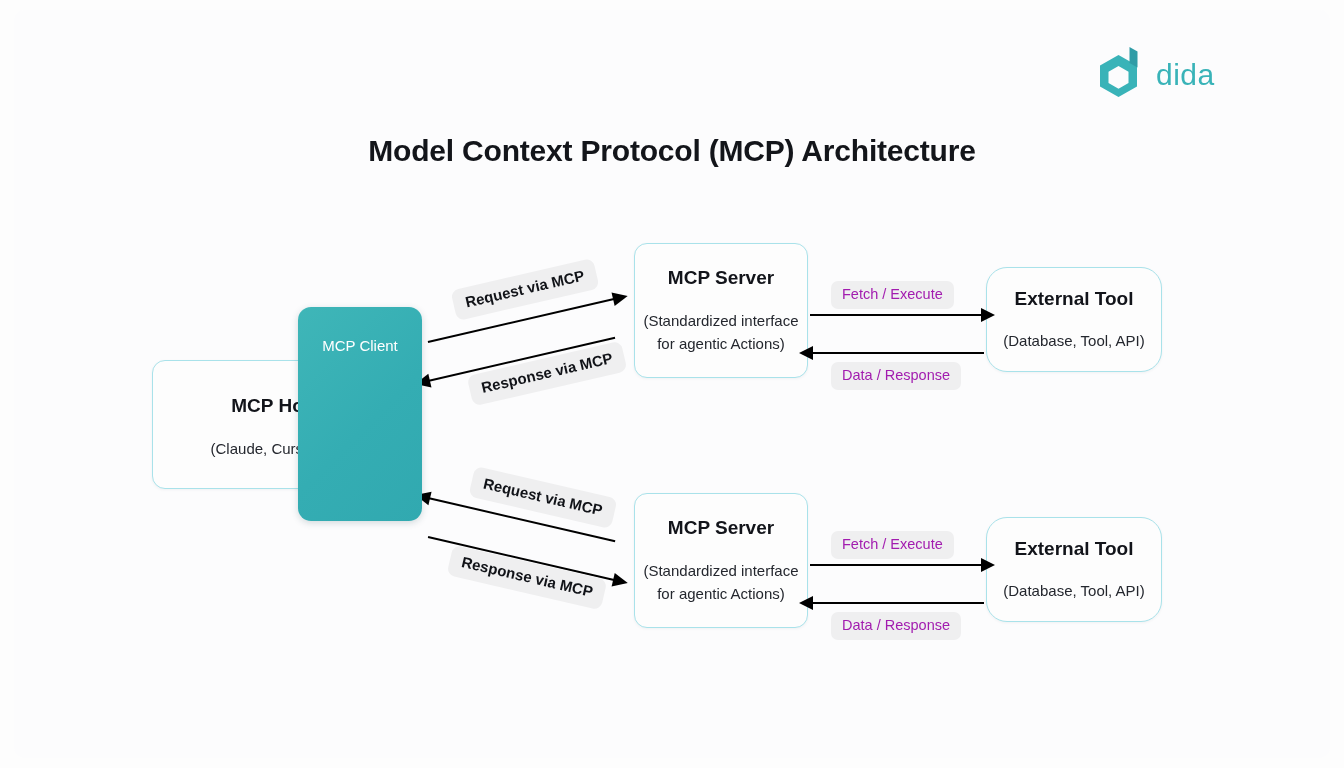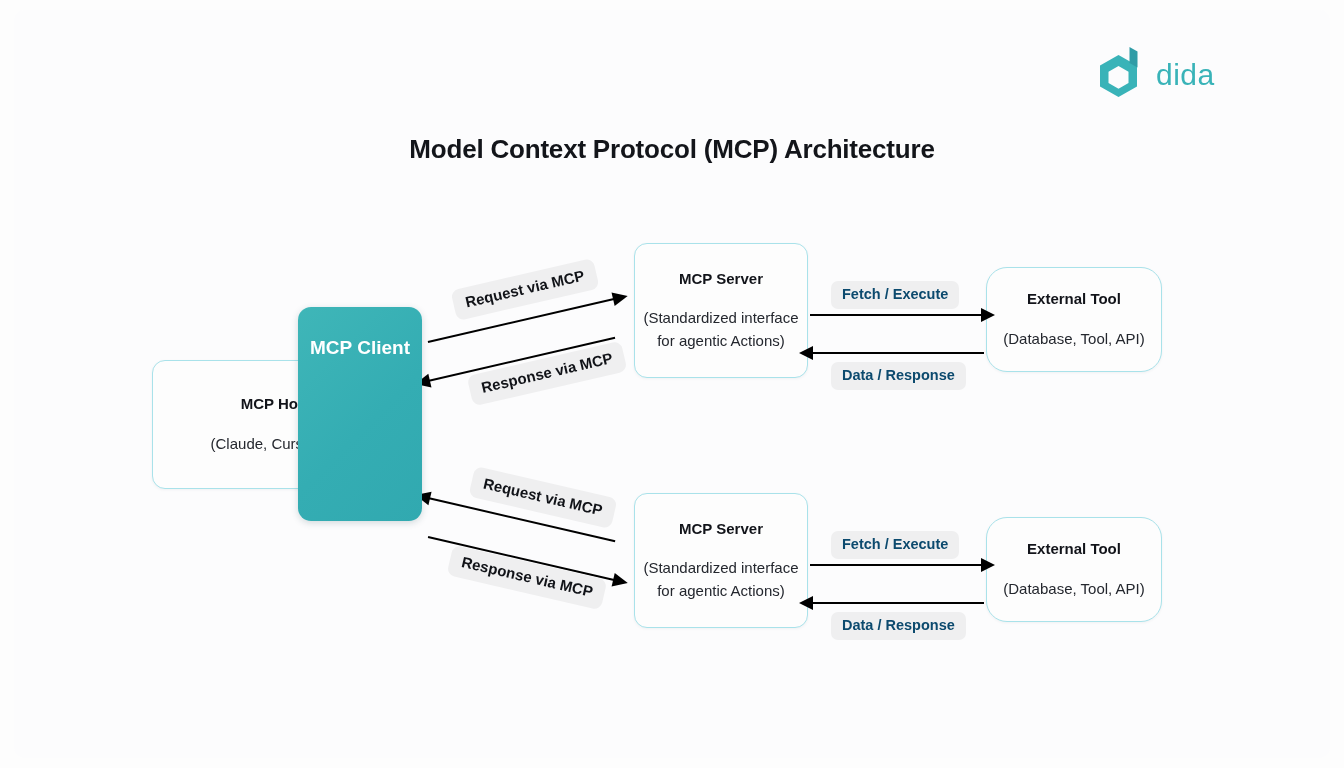--- a/index.html
+++ b/index.html
@@ -49,41 +49,41 @@
     letter-spacing: 0.5px;
   }
 
   
   .title {
     position: absolute;
     left: 0;
     top: 134px;
     width: 1344px;
     text-align: center;
-    font-size: 26px;
+    font-size: 30px;
     font-weight: bold;
     color: #13151a;
     letter-spacing: -0.2px;
   }
 
   
   .node {
     position: absolute;
     box-sizing: border-box;
     background: #fdfdfd;
     border: 1.6px solid #a9e2ea;
     border-radius: 13px;
     display: flex;
     flex-direction: column;
     align-items: center;
     justify-content: center;
     box-shadow: 0 1px 3px rgba(20,40,60,0.05);
   }
   .node .n-title {
-    font-size: 15px;
+    font-size: 19px;
     font-weight: bold;
     color: #12141a;
     line-height: 1.3;
   }
   .node .n-sub {
     font-size: 15px;
     color: #24272e;
     line-height: 1.55;
     text-align: center;
     margin-top: 18px;
@@ -111,22 +111,22 @@
     background: linear-gradient(135deg, #3fb6b8 0%, #34adb3 55%, #31a9b0 100%);
     box-shadow: 0 2px 7px rgba(20,60,70,0.18);
     display: flex;
     justify-content: center;
     align-items: flex-start;
     padding-top: 30px;
     z-index: 6;
   }
   #client .c-title {
     color: #ffffff;
-    font-size: 19px;
-    font-weight: bold;
+    font-size: 15px;
+    font-weight: normal;
   }
 
   
   .server {
     width: 174px;
     height: 135px;
     padding: 0 8px;
   }
   #server-1 { left: 634px; top: 243px; }
   #server-2 { left: 634px; top: 493px; }
@@ -167,22 +167,22 @@
   #arr-data-1    { left: 812px; top: 352px; width: 172px; }
   #arr-fetch-2   { left: 810px; top: 564px; width: 172px; }
   #arr-data-2    { left: 812px; top: 602px; width: 172px; }
 
   
   .pill {
     position: absolute;
     background: #efeff0;
     border-radius: 7px;
     font-size: 14.5px;
-    font-weight: bold;
-    color: #0c4a6e;
+    font-weight: normal;
+    color: #a21caf;
     padding: 6px 11px;
     white-space: nowrap;
     line-height: 1.1;
   }
   #lbl-fetch-1 { left: 831px; top: 281px; }
   #lbl-data-1  { left: 831px; top: 362px; }
   #lbl-fetch-2 { left: 831px; top: 531px; }
   #lbl-data-2  { left: 831px; top: 612px; }
 
   

